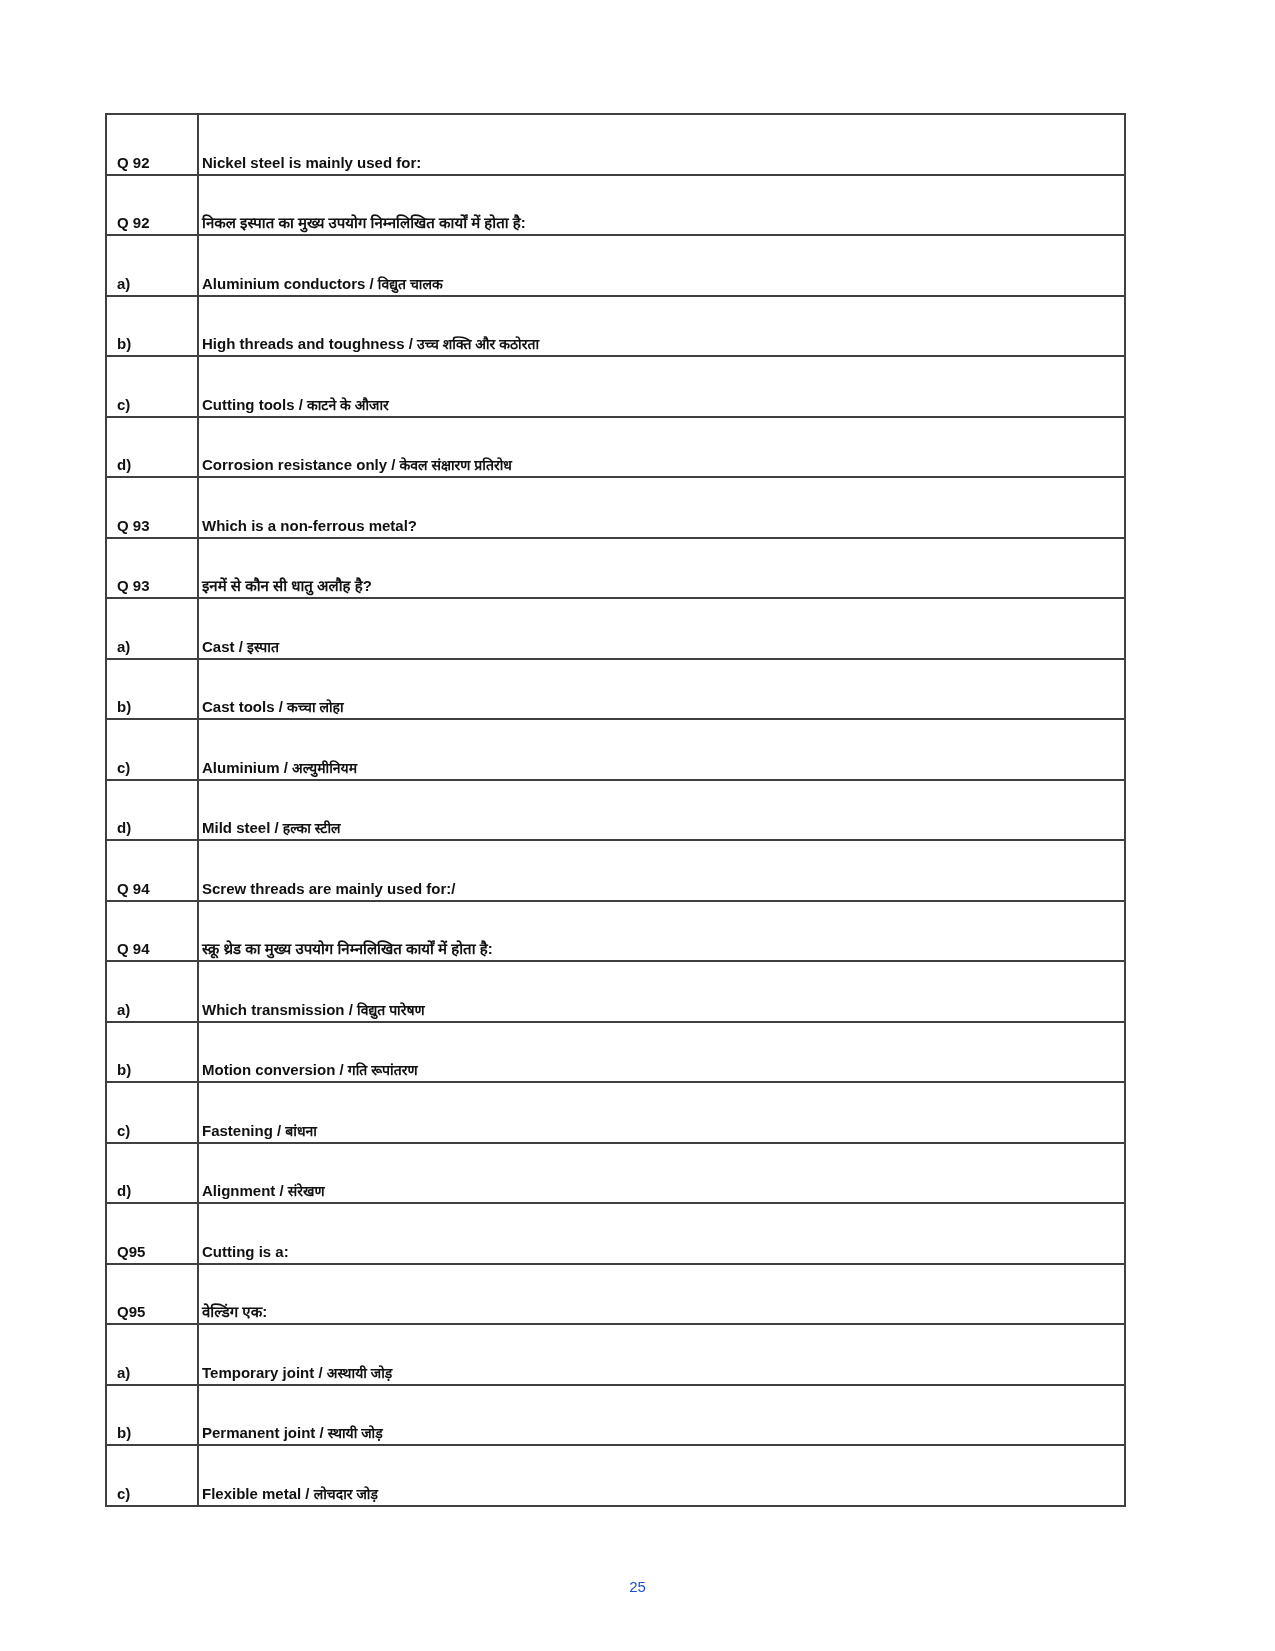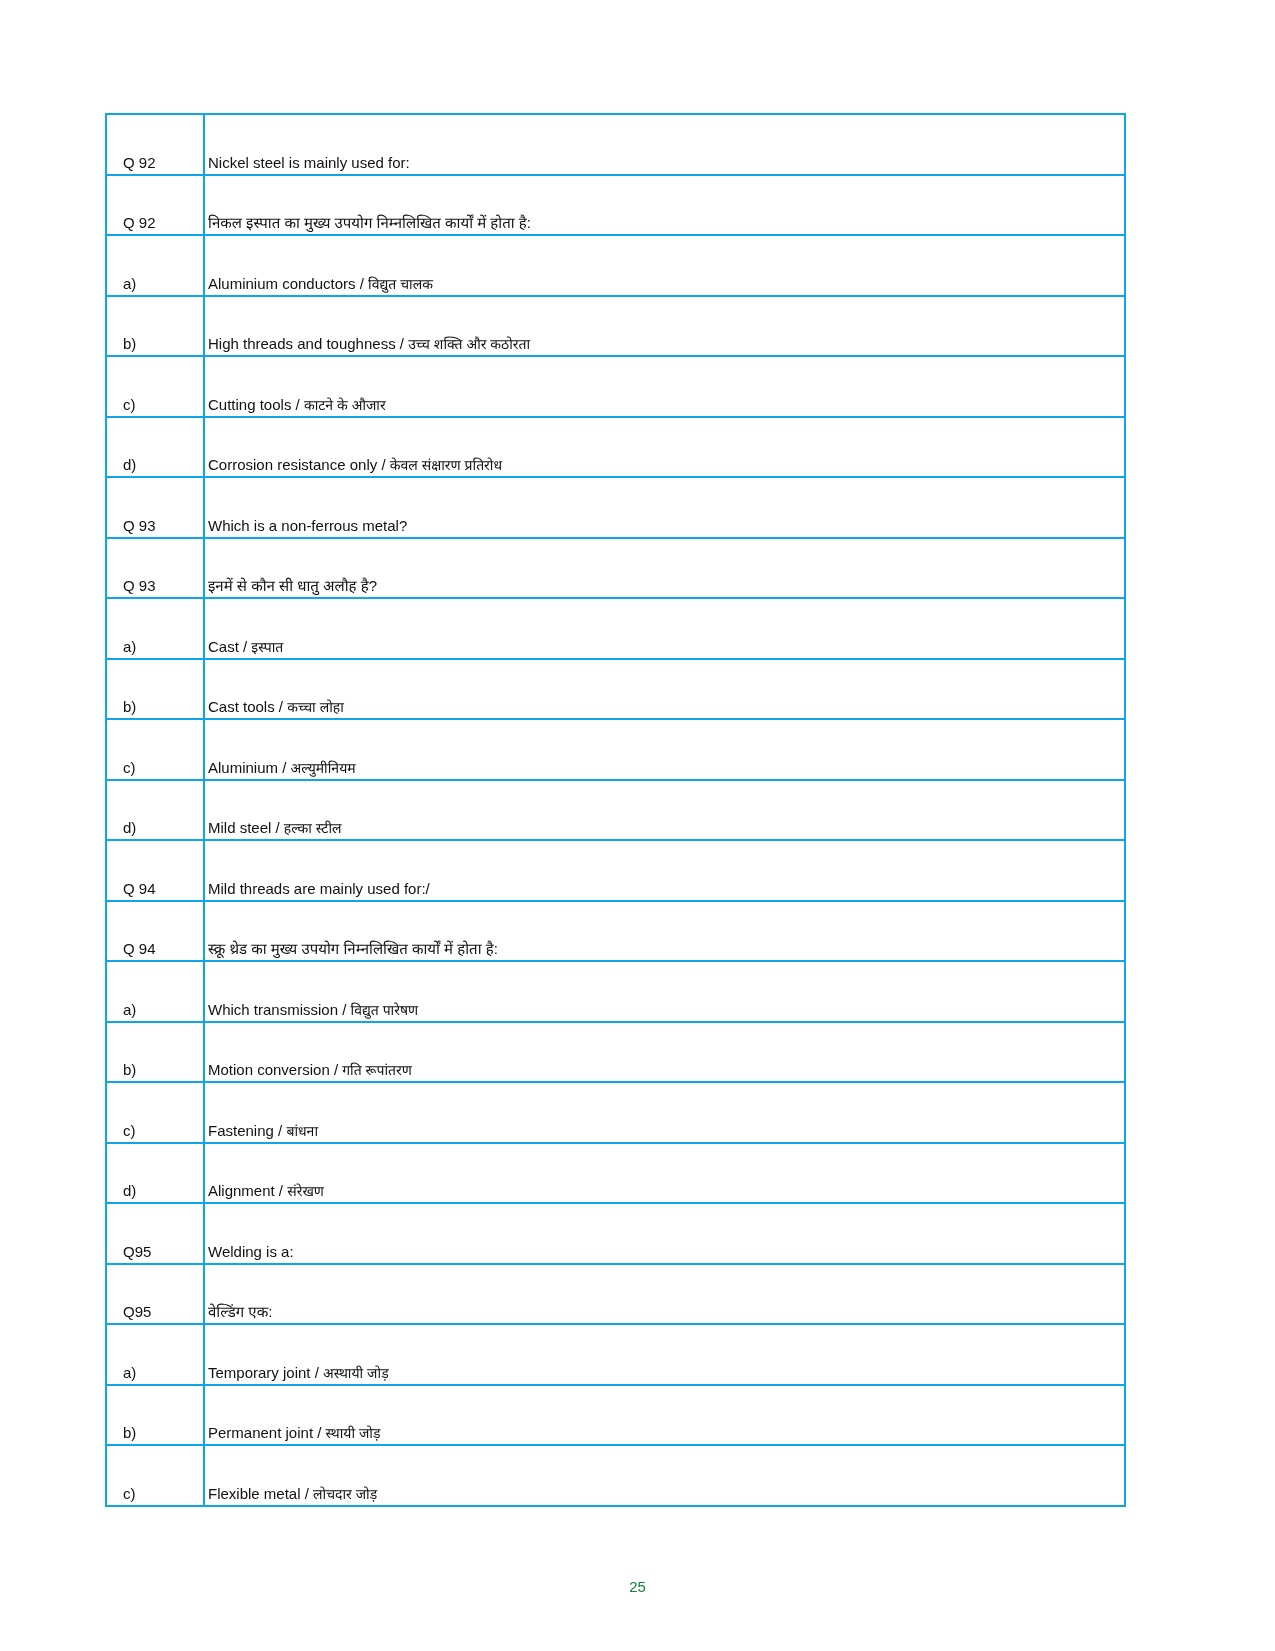--- a/index.html
+++ b/index.html
@@ -22,46 +22,47 @@
     }
     .qtable {
       position: absolute;
       left: 105px;
       top: 113px;
       width: 1021px;
       border-collapse: collapse;
       table-layout: fixed;
     }
     .qtable td {
-      border: 2px solid #0ea5e9;
+      border: 2px solid #404040;
       height: 56.5px;
       vertical-align: bottom;
-      padding: 0 2px 2px 16px;
+      padding: 0 2px 2px 10px;
       font-size: 15px;
       line-height: 18px;
       white-space: nowrap;
       overflow: hidden;
+      font-weight: bold;
     }
     .qtable td.label {
       width: 78px;
     }
     .qtable td.text {
       padding-left: 3px;
     }
     .hi {
       font-size: 14px;
     }
     .page-number {
       position: absolute;
       left: 0;
       width: 1275px;
       top: 1578px;
       text-align: center;
       font-size: 15px;
-      color: #15803d;
+      color: #1d4ed8;
     }
   </style>
 </head>
 <body>
 
 <div class="page">
   <table class="qtable">
     <tbody>
       <tr>
           <td class="label">Q 92</td>
@@ -106,21 +107,21 @@
       <tr>
           <td class="label">c)</td>
           <td class="text"><span>Aluminium / </span><span class="hi">अल्युमीनियम</span></td>
         </tr>
       <tr>
           <td class="label">d)</td>
           <td class="text"><span>Mild steel / </span><span class="hi">हल्का स्टील</span></td>
         </tr>
       <tr>
           <td class="label">Q 94</td>
-          <td class="text"><span>Mild threads are mainly used for:/</span><span class="hi"></span></td>
+          <td class="text"><span>Screw threads are mainly used for:/</span><span class="hi"></span></td>
         </tr>
       <tr>
           <td class="label">Q 94</td>
           <td class="text"><span></span><span>स्क्रू थ्रेड का मुख्य उपयोग निम्नलिखित कार्यों में होता है:</span></td>
         </tr>
       <tr>
           <td class="label">a)</td>
           <td class="text"><span>Which transmission / </span><span class="hi">विद्युत पारेषण</span></td>
         </tr>
       <tr>
@@ -130,21 +131,21 @@
       <tr>
           <td class="label">c)</td>
           <td class="text"><span>Fastening / </span><span class="hi">बांधना</span></td>
         </tr>
       <tr>
           <td class="label">d)</td>
           <td class="text"><span>Alignment / </span><span class="hi">संरेखण</span></td>
         </tr>
       <tr>
           <td class="label">Q95</td>
-          <td class="text"><span>Welding is a:</span><span class="hi"></span></td>
+          <td class="text"><span>Cutting is a:</span><span class="hi"></span></td>
         </tr>
       <tr>
           <td class="label">Q95</td>
           <td class="text"><span></span><span>वेल्डिंग एक:</span></td>
         </tr>
       <tr>
           <td class="label">a)</td>
           <td class="text"><span>Temporary joint / </span><span class="hi">अस्थायी जोड़</span></td>
         </tr>
       <tr>

